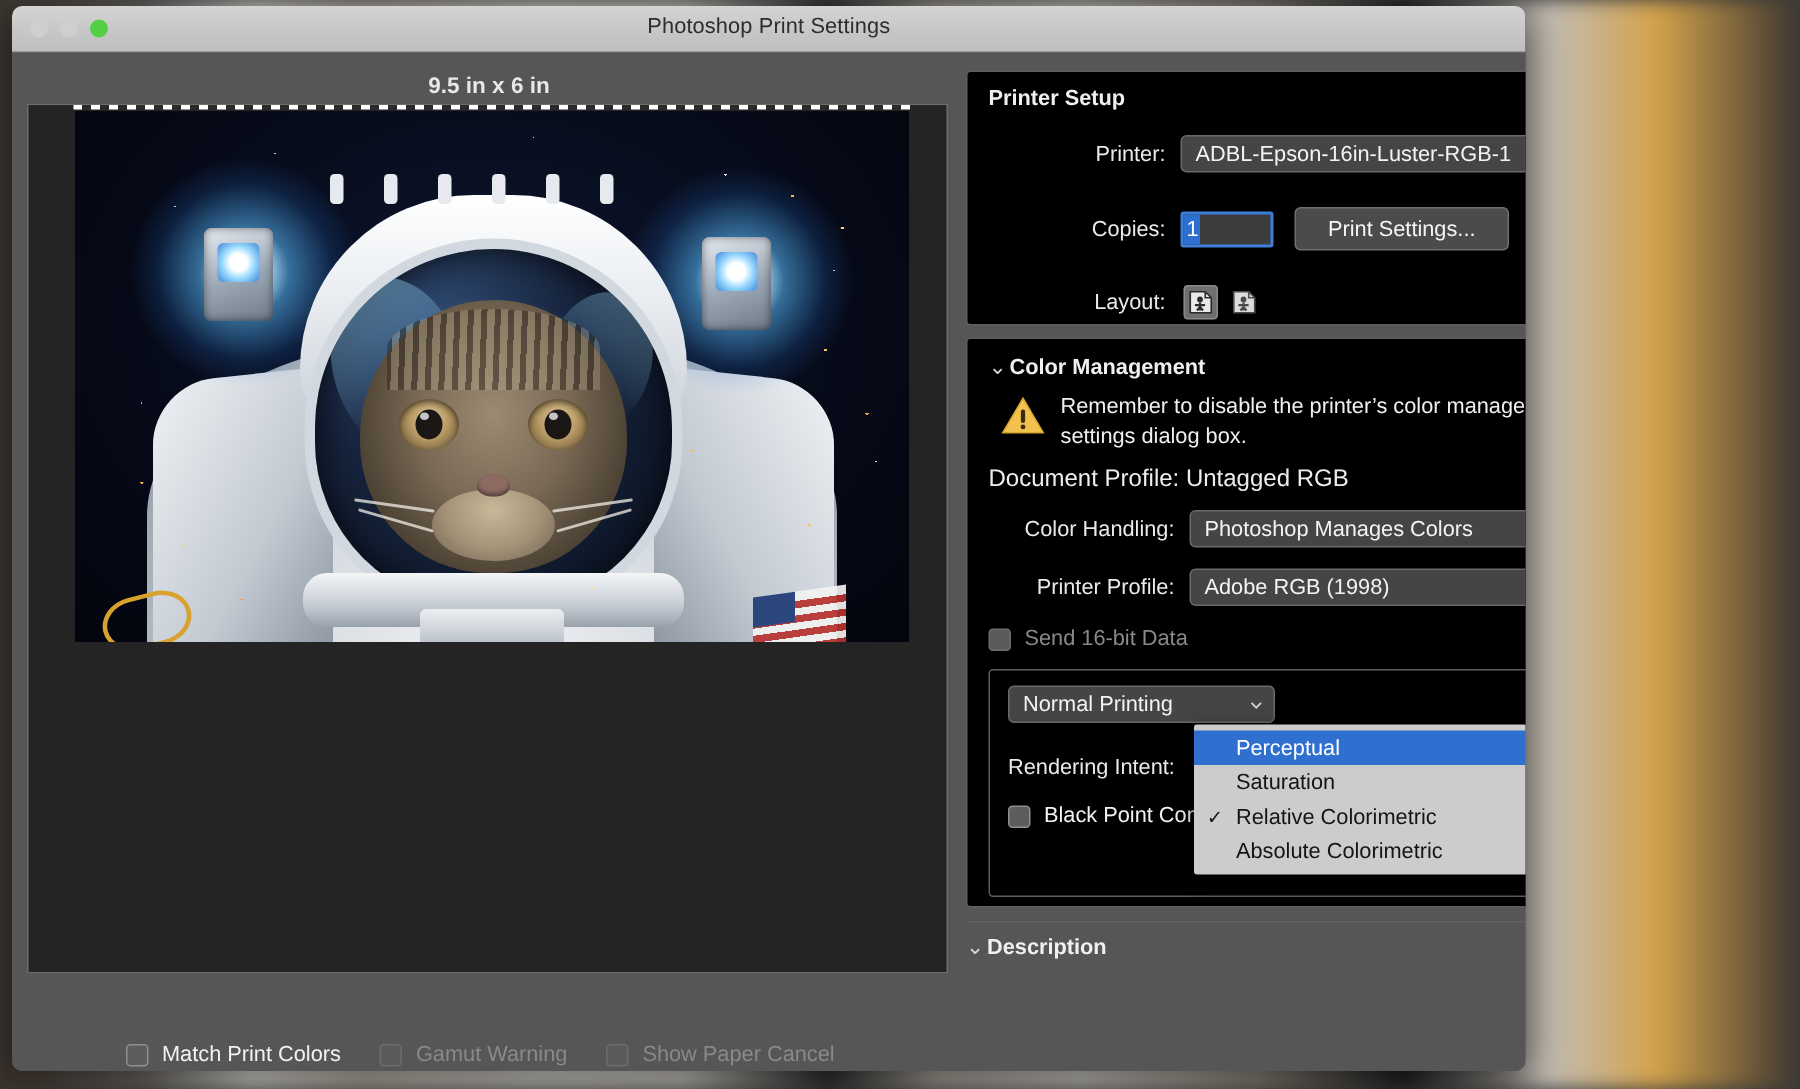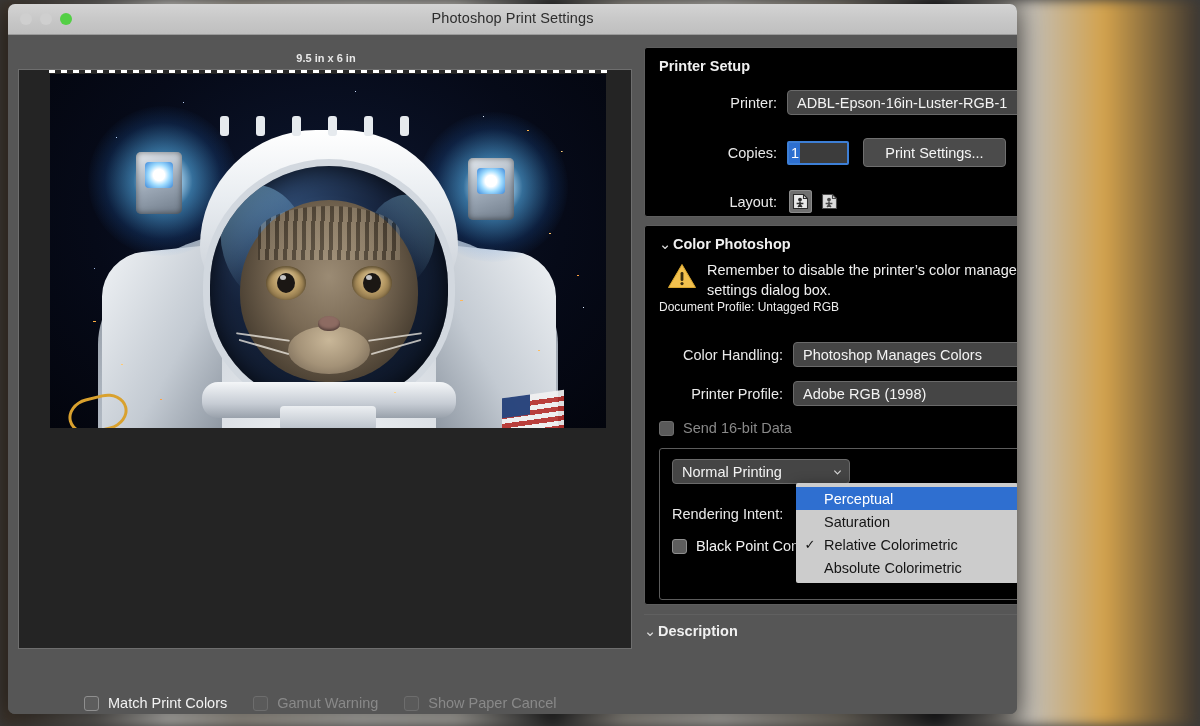--- a/index.html
+++ b/index.html
@@ -42,21 +42,21 @@
   .light.close{background:#cfcfcf;}
   .light.min{background:#cfcfcf;}
   .light.max{background:#53cf45;}
 
   #body{position:relative;height:680px;background:#565656;}
 
   
   #left{position:absolute;left:10px;top:12px;width:616px;height:630px;}
   #dimlabel{
     height:22px;line-height:22px;text-align:center;
-    font-size:11px;font-weight:bold;color:#e8e8e8;
+    font-size:15px;font-weight:bold;color:#e8e8e8;
   }
   #previewBox{
     position:relative;width:614px;height:580px;
     background:#242424;border:1px solid #6e6e6e;
     box-sizing:border-box;
   }
   #marchingAnts{
     position:absolute;left:30px;top:0px;width:558px;height:3px;
     background:repeating-linear-gradient(90deg,#fff 0 6px,#2a2a2a 6px 12px);
   }
@@ -208,21 +208,21 @@
   }
   .numfield .sel{background:#2d6fd0;color:#fff;font-size:14.5px;padding:0 1px 0 2px;line-height:20px;}
 
   .layoutIcons{display:flex;gap:6px;}
   .liBtn{width:23px;height:23px;border-radius:3px;display:flex;align-items:center;justify-content:center;}
   .liBtn.on{background:#6f6f6f;box-shadow:inset 0 0 0 1px #8b8b8b;}
 
   #panelColor{margin-top:8px;height:380px;padding:10px 14px 0 14px;overflow:hidden;}
   .warnRow{display:flex;gap:10px;margin-top:9px;padding-left:8px;}
   .warnText{font-size:14.5px;color:#efefef;line-height:1.35;max-width:420px;}
-  .docProfile{font-size:12px;color:#ededed;}
+  .docProfile{margin-top:10px;font-size:16px;color:#ededed;}
 
   .subBox{
     margin-top:12px;border:1px solid #5c5c5c;border-radius:3px;height:152px;position:relative;
     padding:10px 12px 0 12px;box-sizing:border-box;
   }
 
   #scrollTrack{position:absolute;right:4px;top:6px;width:11px;height:368px;}
   #scrollThumb{position:absolute;left:1px;top:0;width:9px;height:214px;border-radius:5px;background:#8d8d8d;}
 
   #descDivider{margin-top:9px;border-top:1px solid #606060;}
@@ -391,35 +391,35 @@
                 <circle cx="8" cy="6.6" r="1.9" fill="#4a4a4a"></circle>
                 <path d="M8 8.6 V14 M4.6 10.4 H11.4 M6 14 L8 11.6 L10 14" stroke="#4a4a4a" stroke-width="1.5" fill="none"></path>
               </svg>
             </div>
           </div>
         </div>
       </div>
 
       <div class="panel" id="panelColor">
         <div class="panelTitle">
-          <span class="chev">⌄</span><span>Color Photoshop</span>
+          <span class="chev">⌄</span><span>Color Management</span>
         </div>
 
         <div class="warnRow">
           <svg width="30" height="30" viewBox="0 0 30 30">
             <path d="M15 3.5 L28.5 26.5 H1.5 Z" fill="#f2c14e" stroke="#d9a62f" stroke-width="1"></path>
             <rect x="13.6" y="11" width="2.8" height="9" rx="1.3" fill="#3a2e10"></rect>
             <circle cx="15" cy="22.6" r="1.6" fill="#3a2e10"></circle>
           </svg>
           <div class="warnText">Remember to disable the printer’s color management in the print settings dialog box.</div>
         </div>
 
         <div class="docProfile">Document Profile: Untagged RGB</div>
 
-        <div class="row" style="margin-top:28px">
+        <div class="row" style="margin-top:11px">
           <div class="lbl" style="width:124px">Color Handling:</div>
           <div class="select" style="margin-left:10px;width:340px">
             <span>Photoshop Manages Colors</span>
             <svg class="chevd" viewBox="0 0 10 10">
               <path d="M1.5 3.5 L5 7 L8.5 3.5" fill="none" stroke="#d6d6d6" stroke-width="1.3"></path>
             </svg>
           </div>
         </div>
 
         <div class="row" style="margin-top:14px">

